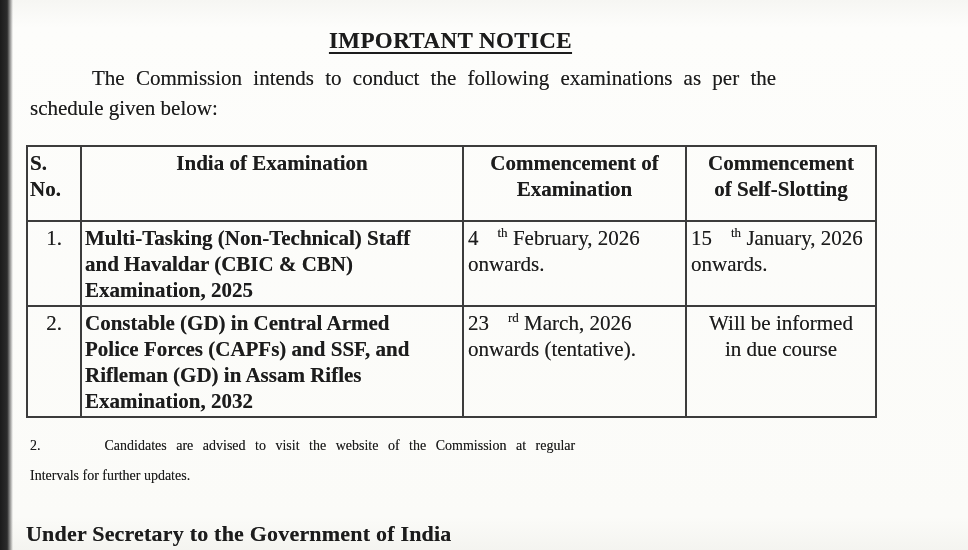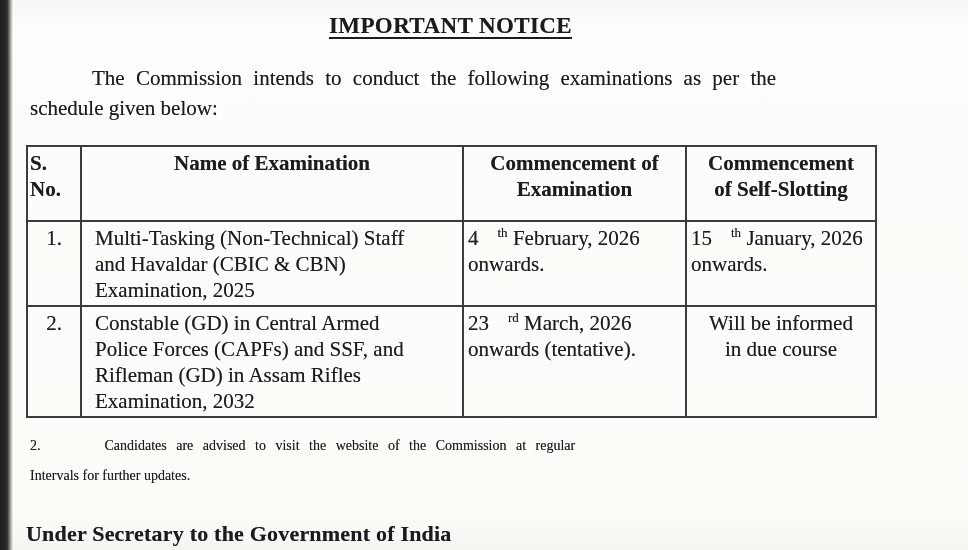--- a/index.html
+++ b/index.html
@@ -12,21 +12,21 @@
     overflow:hidden;
     text-shadow:0 0 0.5px rgba(20,20,20,0.55);
   }
   .photo-edge {
     position:absolute; left:0; top:0; width:13px; height:550px;
     background:linear-gradient(to right,#1b1b1b 0%,#2c2c2c 55%,rgba(44,44,44,0) 100%);
   }
   .ml { white-space:pre; }
 
   .title {
-    position:absolute; top:13px; left:26px; width:849px;
+    position:absolute; top:28px; left:26px; width:849px;
     margin:0; text-align:center;
     font-size:23px; font-weight:bold; letter-spacing:0.4px;
     text-decoration:underline;
     text-decoration-thickness:2px;
     text-underline-offset:4px;
   }
 
   .intro {
     position:absolute; top:63px; left:30px; width:845px; margin:0;
     font-size:21px; line-height:30px; text-indent:62px;
@@ -42,21 +42,21 @@
     vertical-align:top;
     font-size:21px; line-height:26px;
     padding:3px 4px 2px 4px;
   }
   .sched th { font-weight:bold; text-align:center; }
   .sched th.sno-h { text-align:left; padding-left:2px; }
   .sched tr.hdr { height:75px; }
   .sched tr.r1  { height:79px; }
   .sched tr.r2  { height:103px; }
   .sched td.sno { text-align:center; }
-  .sched td.name { padding-left:13px; }
+  .sched td.name { padding-left:3px;font-weight:bold; }
   .sched td.center { text-align:center; }
   sup { font-size:13px; line-height:0; vertical-align:super;margin-left:19px; }
 
   .note {
     position:absolute; top:431px; left:30px; width:870px; margin:0;
     font-size:14px; line-height:30px;
   }
   .note::first-line { word-spacing:6px; }
   .note-gap { display:inline-block; width:64px; }
 
@@ -80,21 +80,21 @@
     <colgroup>
       <col style="width:54px">
       <col style="width:382px">
       <col style="width:223px">
       <col style="width:190px">
     </colgroup>
     <tbody>
         <tr class="hdr">
       <th class="sno-h"><span class="ml">S.
 No.</span></th>
-      <th><span class="ml">Name of Examination</span></th>
+      <th><span class="ml">India of Examination</span></th>
       <th><span class="ml">Commencement of
 Examination</span></th>
       <th><span class="ml">Commencement
 of Self-Slotting</span></th>
     </tr>
     <tr class="r1">
       <td class="sno"><span>1.</span></td>
       <td class="name"><span class="ml">Multi-Tasking (Non-Technical) Staff
 and Havaldar (CBIC &amp; CBN)
 Examination, 2025</span></td>

